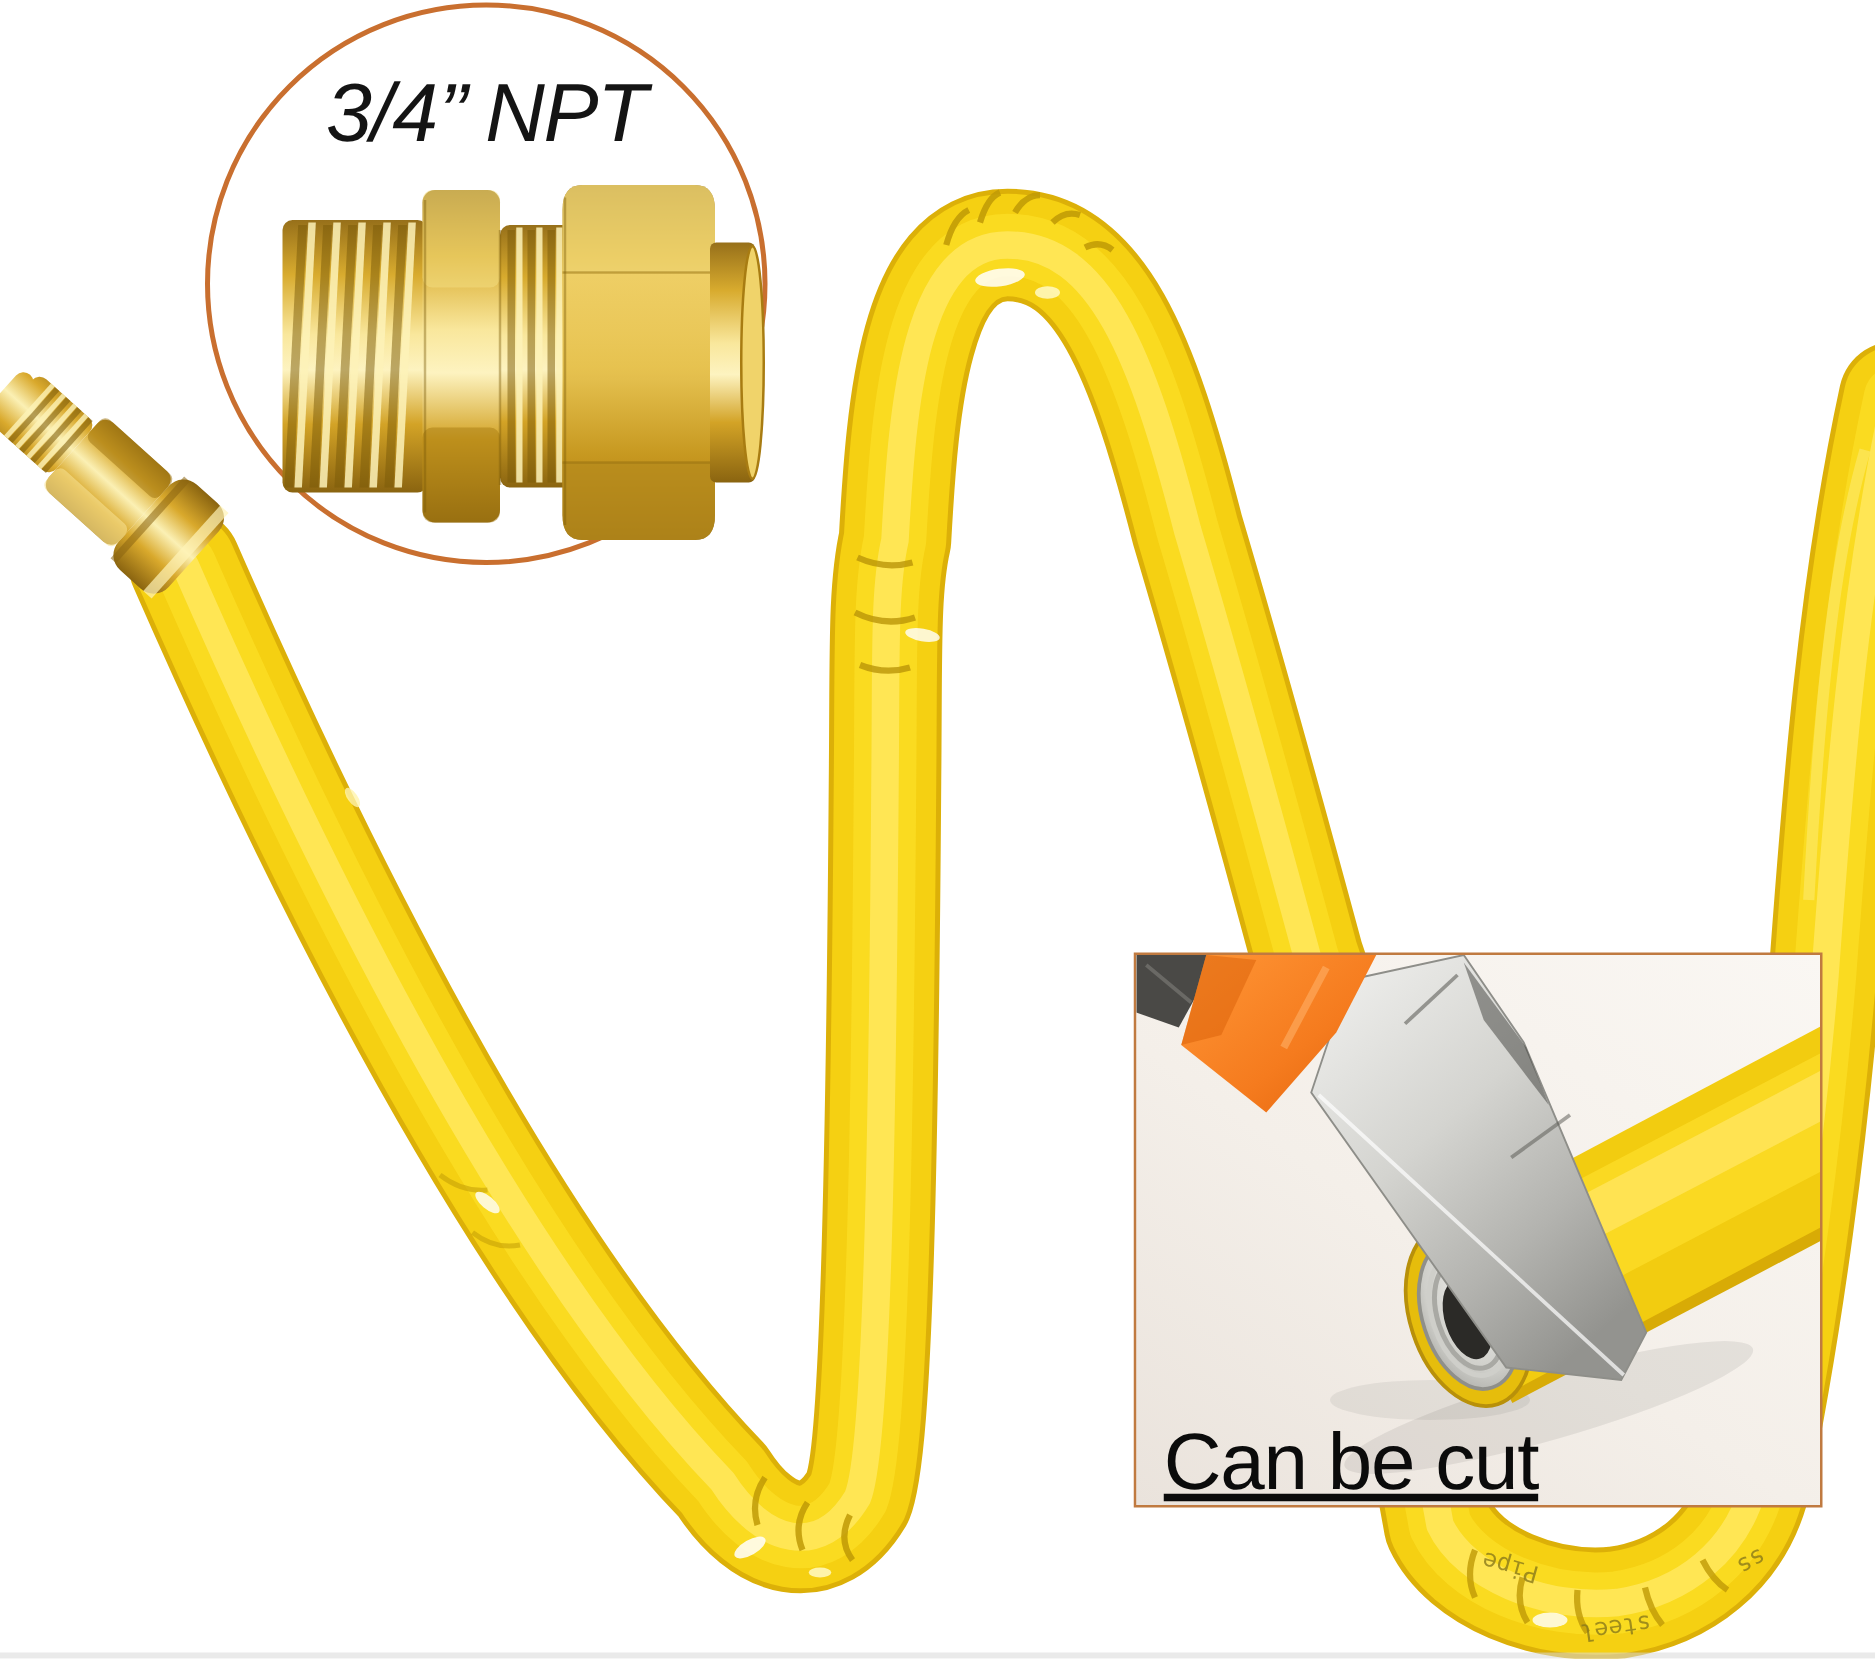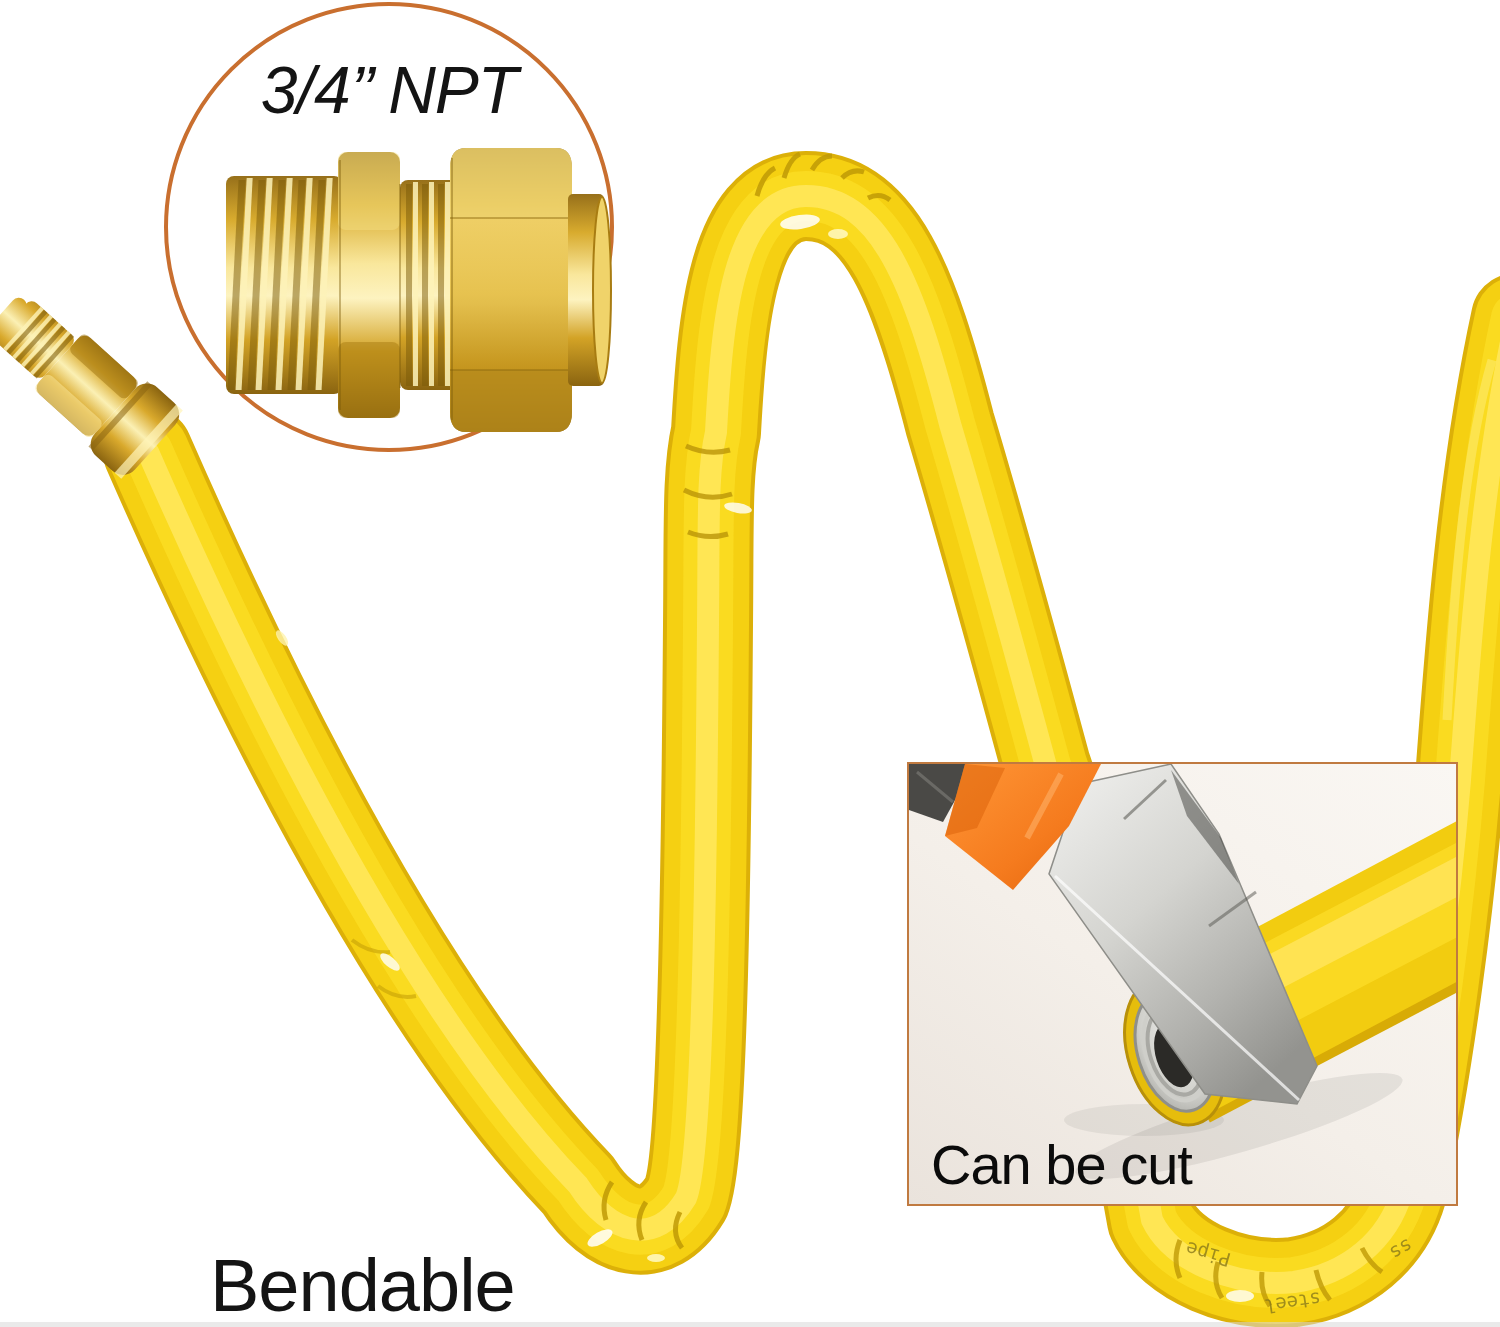--- a/index.html
+++ b/index.html
@@ -20,21 +20,21 @@
   }
   .inset-box{
     position:absolute;left:907px;top:762px;width:551px;height:444px;
     border:2px solid #c07a40;box-sizing:border-box;
     background:linear-gradient(215deg,#faf7f3 0%,#f4efe9 55%,#eae3dc 100%);
     overflow:hidden;
   }
   .inset-box svg{position:absolute;left:0;top:0;}
   .canbecut-label{
     position:absolute;left:22px;top:368px;
-    font-size:56px;letter-spacing:-1px;color:#0b0b0b;white-space:nowrap;
+    font-size:64px;letter-spacing:-1px;color:#0b0b0b;white-space:nowrap;text-decoration:underline;
   }
   .bottom-strip{
     position:absolute;left:0;bottom:0;width:100%;height:5px;
     background:#d9d9d9;opacity:.55;
   }
 </style>
 </head>
 <body>
 
 <div class="canvas">
@@ -267,16 +267,15 @@
         <path d="M 56,0 L 192,0 L 160,62 L 104,126 L 36,72 Z" fill="url(#handleGrad)"></path>
         <path d="M 56,0 L 96,4 L 68,64 L 36,72 Z" fill="#d95f08" opacity="0.5"></path>
         <line x1="152" y1="10" x2="118" y2="74" stroke="#ffb066" stroke-width="6" opacity="0.6"></line>
       </g>
     </svg>
     <div class="canbecut-label">Can be cut</div>
   </div>
 
   <div class="npt-label">3/4’’ NPT</div>
 
-  <div class="bendable-label">Bendable</div>
 
   <div class="bottom-strip"></div>
 </div>
 
 </body></html>

